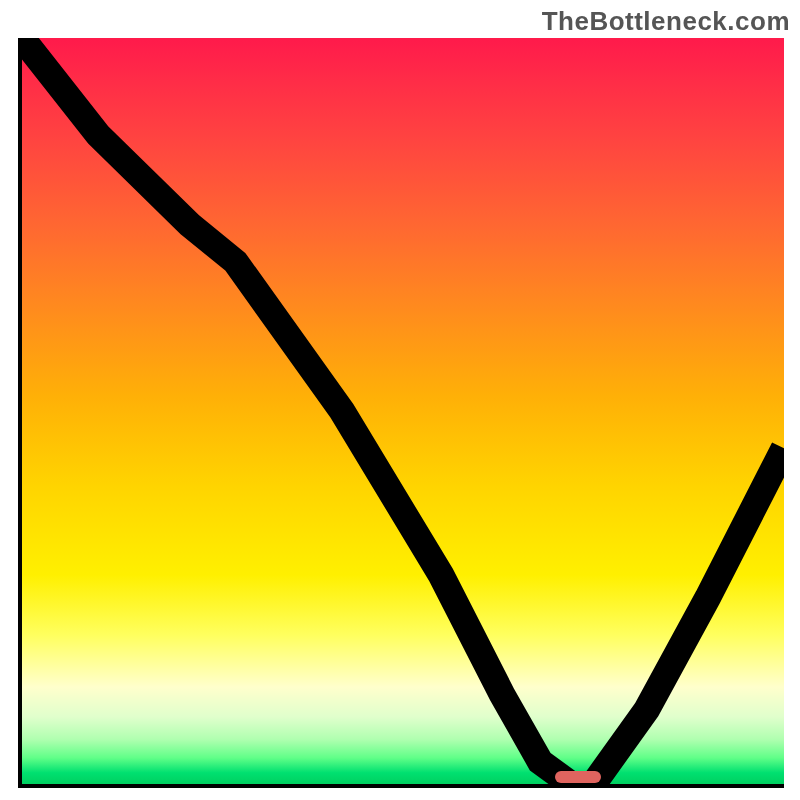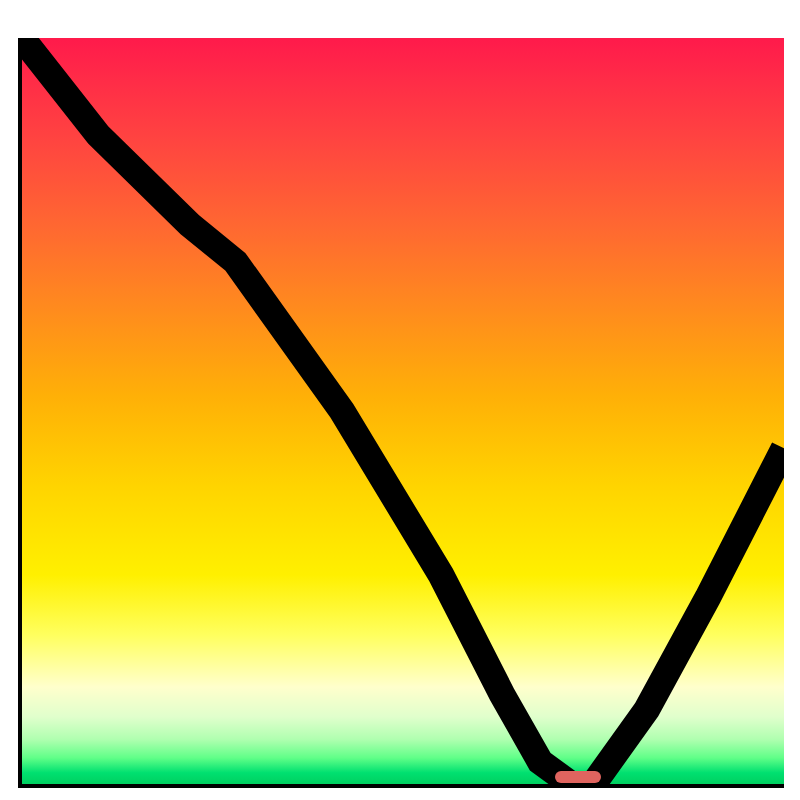--- a/index.html
+++ b/index.html
@@ -74,20 +74,21 @@
     position: absolute;
     background: #e0645f;
     border-radius: 999px;
   }
 </style>
 </head>
 <body>
 
 <div class="chart-container">
 
+  <div class="watermark">TheBottleneck.com</div>
 
   <div class="plot-area">
     <div class="gradient-bg"></div>
 
     <svg class="curve" viewBox="0 0 100 100" preserveAspectRatio="none">
       <path d="M0.00 0.00 L10.00 13.00 L22.00 25.00 L28.00 30.00 L42.00 50.00 L55.00 72.00 L63.00 88.00 L68.00 97.00 L72.00 100.00 L75.00 100.00 L82.00 90.00 L90.00 75.00 L100.00 55.00"></path>
     </svg>
 
     <div class="marker" style="left: 533.4px; top: 733px; width: 45.72px; height: 12px;"></div>
   </div>

